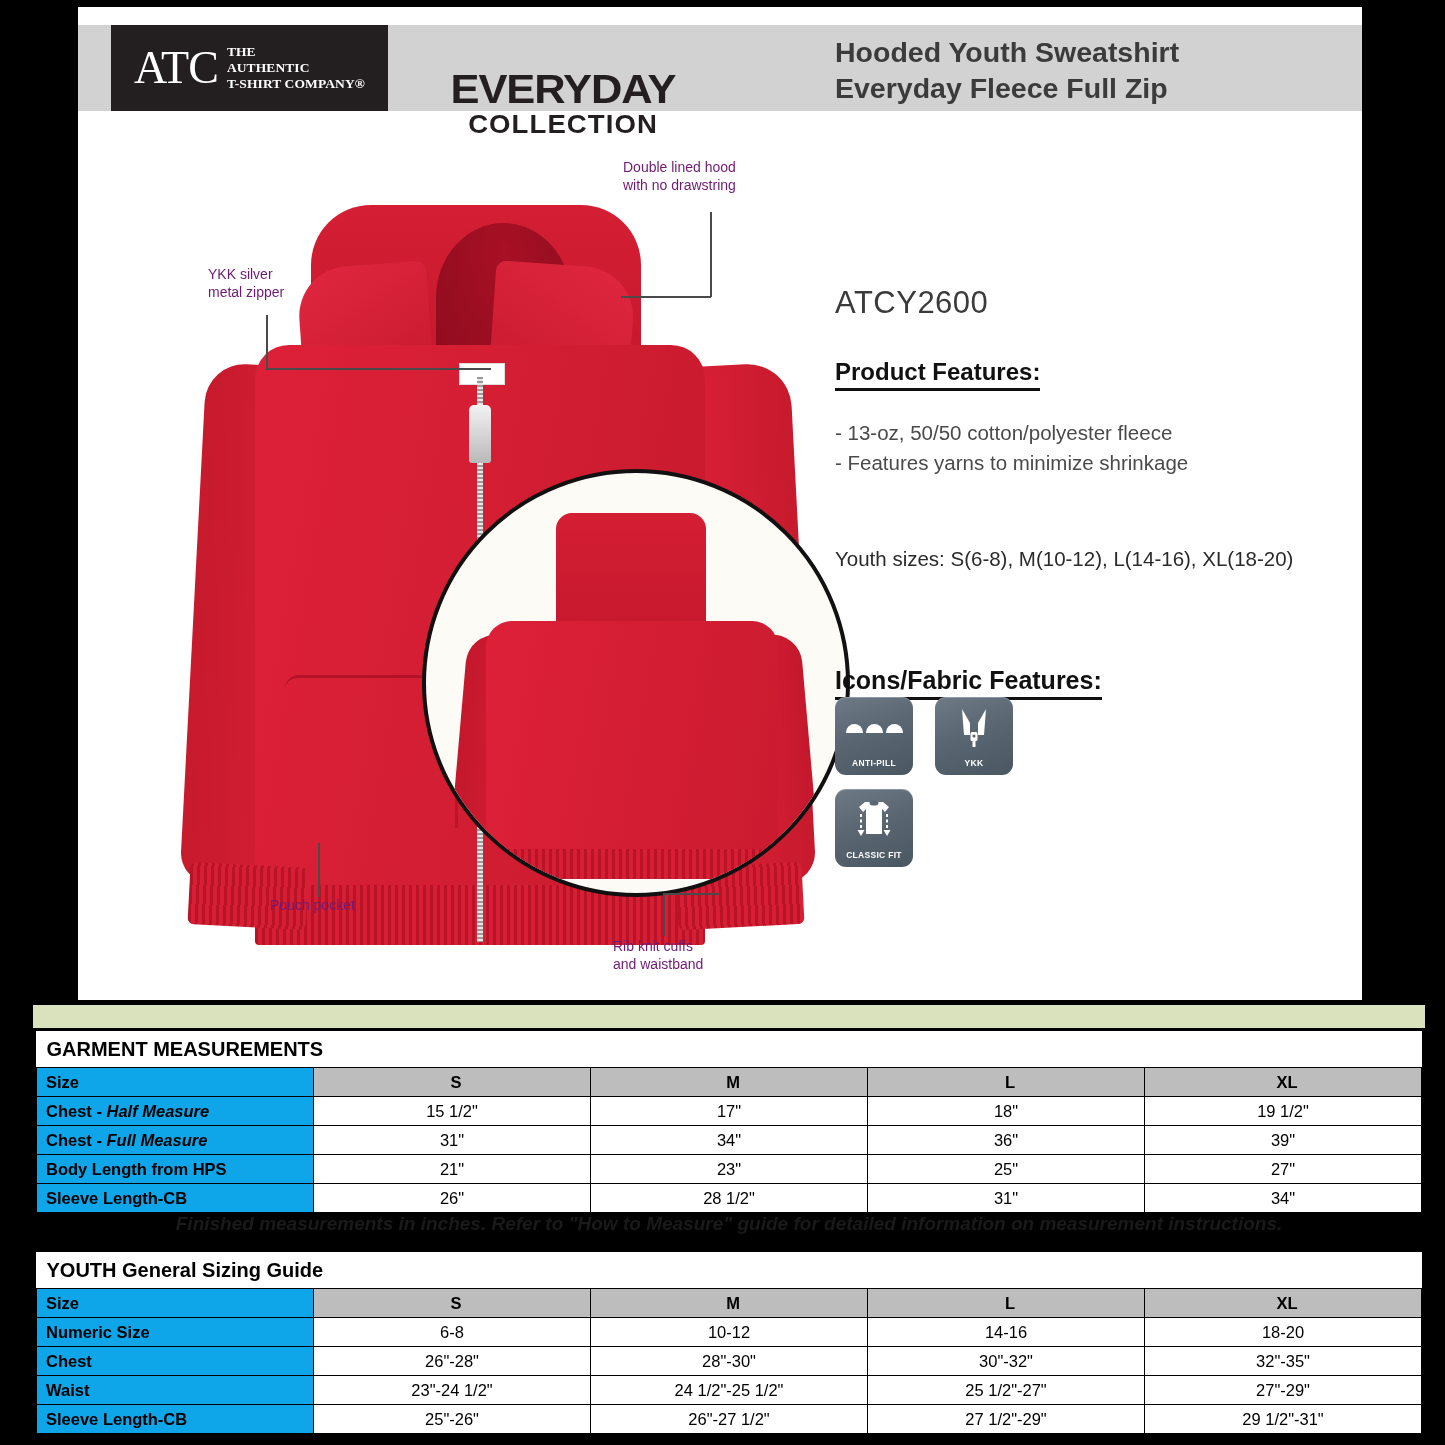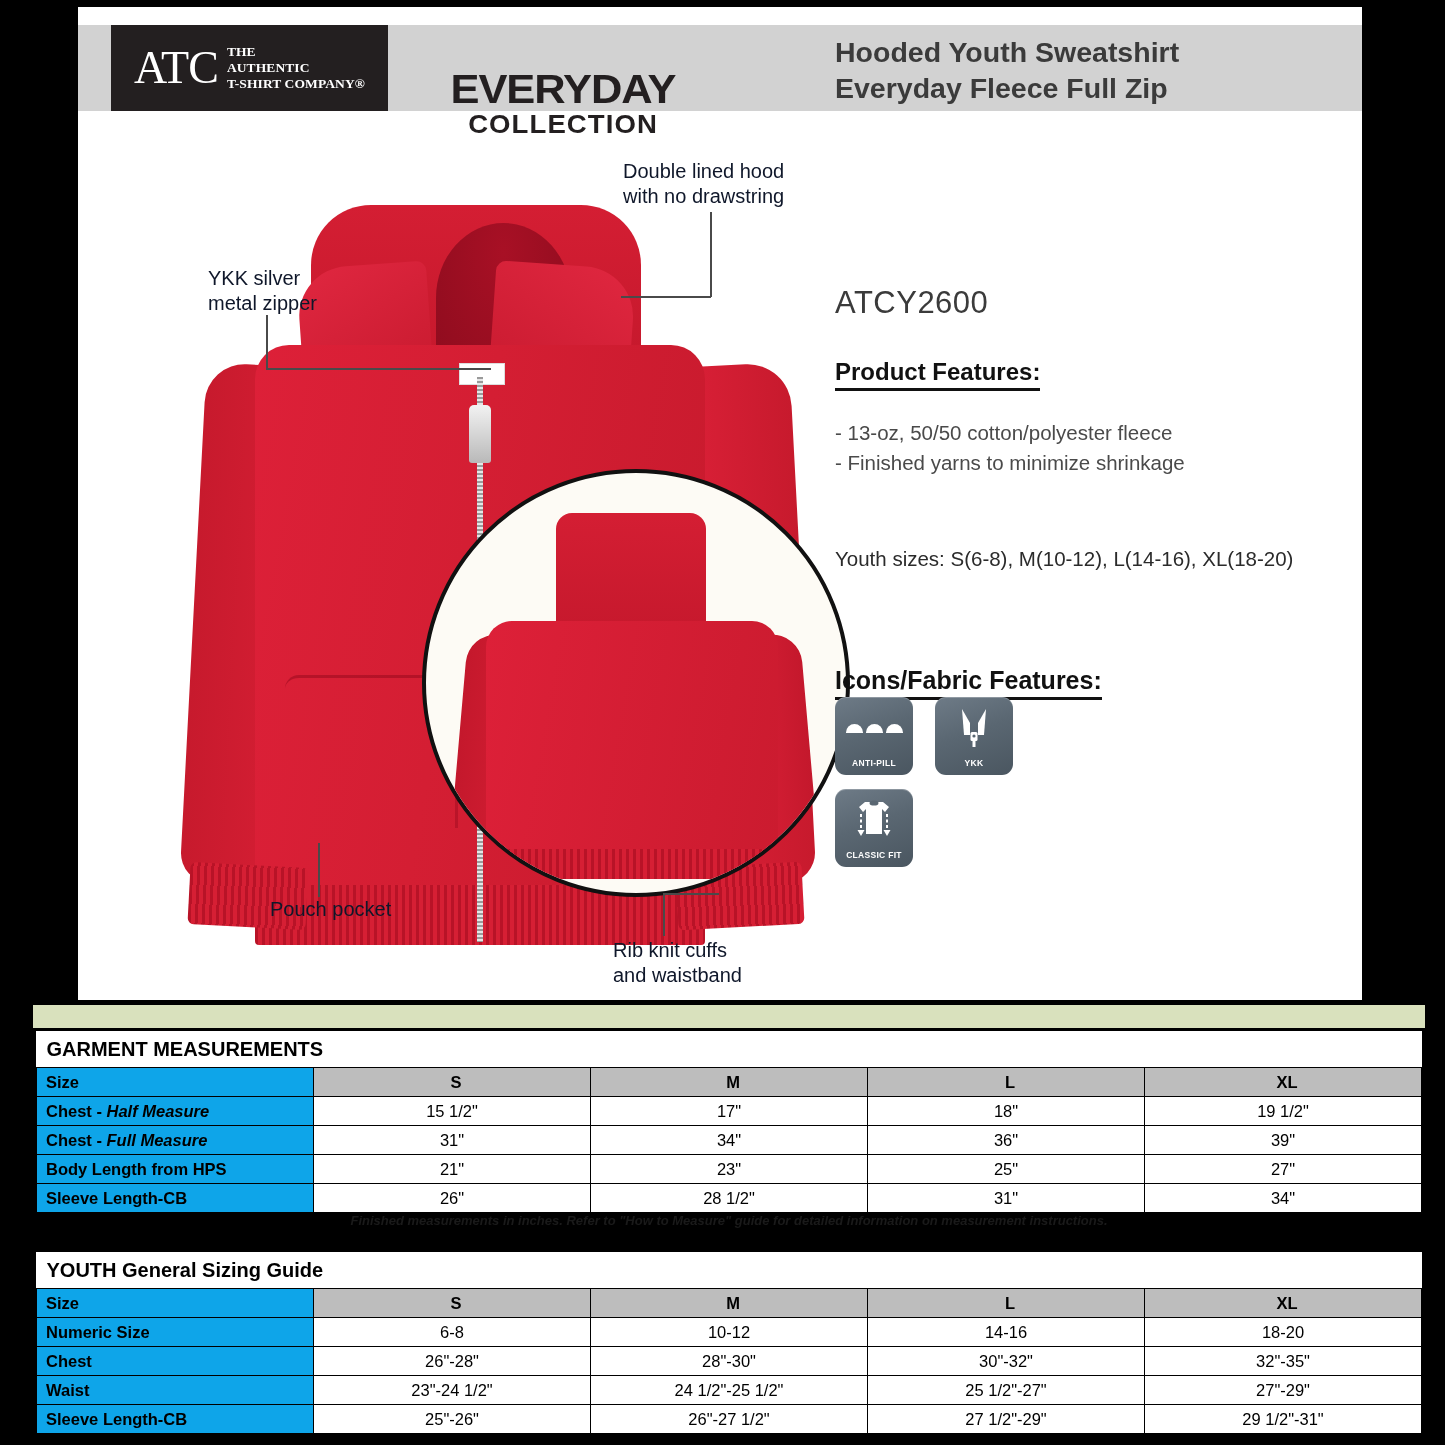--- a/index.html
+++ b/index.html
@@ -90,42 +90,42 @@
   .b-body{position:absolute;left:22px;top:108px;width:292px;height:252px;
         background:linear-gradient(100deg,#dd2038,#cb1b2f);border-radius:26px 26px 6px 6px;}
   .b-sl-l{position:absolute;left:-6px;top:122px;width:72px;height:235px;
         background:linear-gradient(90deg,#c4182c,#d61f34);border-radius:30px 10px 10px 22px;transform:rotate(5deg);}
   .b-sl-r{position:absolute;left:272px;top:122px;width:74px;height:235px;
         background:linear-gradient(270deg,#c4182c,#dc2138);border-radius:10px 30px 22px 10px;transform:rotate(-5deg);}
   .b-waist{position:absolute;left:22px;top:336px;width:292px;height:30px;
         background:repeating-linear-gradient(90deg,#b81327 0 3px,#d61f34 3px 7px);}
 
   
-  .callout{position:absolute;font-size:20px;color:#0f172a;line-height:1.26;}
+  .callout{position:absolute;font-size:14px;color:#701a75;line-height:1.26;}
   .ln{position:absolute;background:#4a4a4a;}
   .ln.h{height:1.6px;}
   .ln.v{width:1.6px;}
 
   
   .sage{position:absolute;left:33px;top:1005px;width:1392px;height:35px;background:#d9e1bd;}
 
   
   .tblwrap{position:absolute;left:33px;width:1392px;background:#fff;border:3px solid #000;box-sizing:border-box;}
   #tbl1{top:1028px;}
   #tbl2{top:1249px;}
   table{border-collapse:collapse;width:100%;table-layout:fixed;}
   td{border:1.6px solid #000;font-size:16.5px;color:#000;height:28px;padding:0 0 0 8px;}
   .tbl-title{font-weight:bold;font-size:20px;border:none !important;height:36px;padding-left:10px;}
   .hdr-row td{background:#bdbdbd;font-weight:bold;text-align:center;}
   .hdr-row td.lbl{text-align:left;}
   td.lbl{background:#0ea5e9;font-weight:bold;padding-left:9px;}
   td.val{background:#fff;text-align:center;padding-left:0;}
   .c0{width:440px;}
   .note{position:absolute;left:33px;top:1213px;width:1392px;text-align:center;
-        font-size:13px;font-style:italic;font-weight:bold;color:#1a1a1a;}
+        font-size:19px;font-style:italic;font-weight:bold;color:#1a1a1a;}
 </style>
 </head>
 <body>
 
 <div class="page">
 
   <div class="panel">
 
     <div class="hdr">
       <div class="hdr-gray"></div>
@@ -207,21 +207,21 @@
       <div>and waistband</div>
     </div>
     <div class="ln v" style="left:585px;top:887px;height:42px;"></div>
     <div class="ln h" style="left:585px;top:886px;width:56px;"></div>
 
     <div class="info">
       <div class="style-no">ATCY2600</div>
       <div class="sec-head">Product Features:</div>
       <div class="feat">
         <div>- 13-oz, 50/50 cotton/polyester fleece</div>
-        <div>- Finished yarns to minimize shrinkage</div>
+        <div>- Features yarns to minimize shrinkage</div>
       </div>
       <div class="youth-sizes">Youth sizes: S(6-8), M(10-12), L(14-16), XL(18-20)</div>
       <div class="icons-head">Icons/Fabric Features:</div>
     </div>
 
     <div class="icon-area" style="top:690px;">
       <div class="icon-row" style="left:0;top:0;">
         <div class="ficon">
           <div class="glyph">
             <span class="pill"></span>

